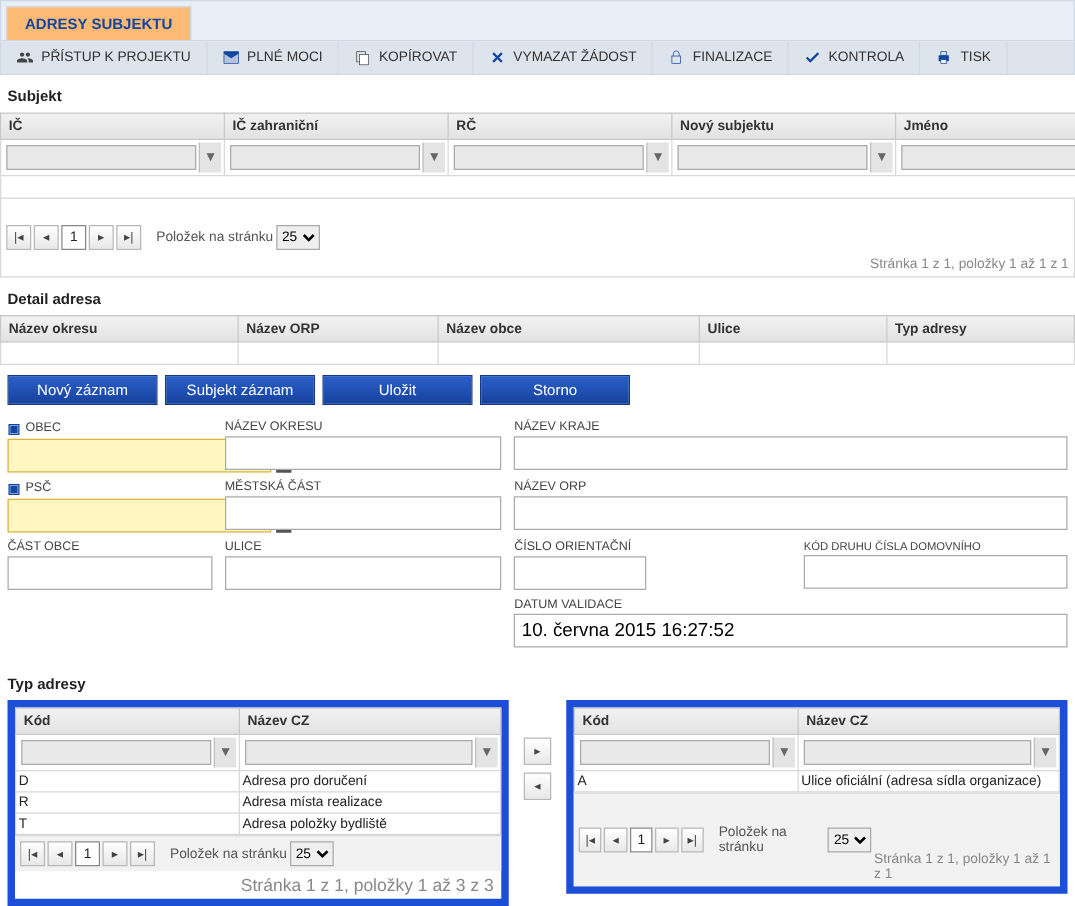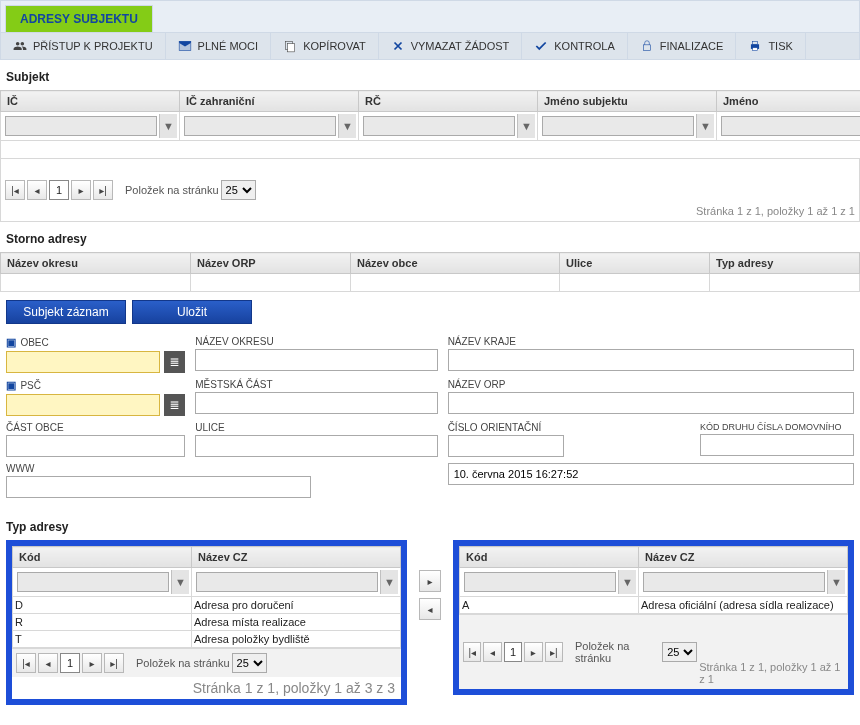--- a/index.html
+++ b/index.html
@@ -1,18 +1,18 @@
 <!DOCTYPE html>
 <html><head>
 <meta charset="utf-8">
 <style>
   *{box-sizing:border-box;}
   body{margin:0;font-family:Arial,Helvetica,sans-serif;font-size:11px;color:#222;background:#fff;width:860px;}
   .tabbar{background:#e8eef5;border:1px solid #cfd9e6;padding:4px 4px 0 4px;}
-  .tab{display:inline-block;background:#84cc16;border:1px solid #cfd9e6;border-bottom:none;padding:6px 14px;color:#1246a0;font-weight:bold;font-size:12px;}
+  .tab{display:inline-block;background:#fdba74;border:1px solid #cfd9e6;border-bottom:none;padding:6px 14px;color:#1246a0;font-weight:bold;font-size:12px;}
   .toolbar{background:#dde4ec;border:1px solid #cfd9e6;border-top:none;display:flex;}
   .tbtn{display:flex;align-items:center;gap:6px;padding:6px 12px;border-right:1px solid #cfd9e6;color:#333;text-transform:uppercase;font-size:11px;cursor:pointer;}
   .tbtn svg{width:14px;height:14px;}
   .section-title{font-weight:bold;padding:10px 2px 6px 6px;font-size:12px;}
   table.grid{width:100%;border-collapse:collapse;}
   table.grid th{background:linear-gradient(#f2f2f2,#e2e2e2);border:1px solid #c8c8c8;text-align:left;padding:4px 6px;font-weight:bold;color:#333;font-size:11px;}
   table.grid td{border:1px solid #d8d8d8;padding:2px;}
   .filterrow td{padding:0;border:1px solid #d8d8d8;}
   .filterwrap{display:flex;align-items:stretch;}
   .filterwrap input{flex:1;border:1px solid #aaa;margin:2px;background:#e9e9e9;padding:3px 4px;font-size:11px;}
@@ -23,21 +23,21 @@
   .pager .lbl{margin-left:10px;color:#555;}
   .pager select{border:1px solid #aaa;font-size:11px;height:20px;}
   .pager .info{margin-left:auto;color:#888;margin-top:42px;}
   .formbtns{display:flex;gap:6px;padding:8px 6px;}
   .formbtns button{flex:0 0 120px;background:linear-gradient(#2a5fc9,#17429f);color:#fff;border:1px solid #12378a;padding:4px 0;font-size:12px;cursor:pointer;}
   .formgrid{display:grid;grid-template-columns:repeat(12,1fr);gap:6px 10px;padding:4px 6px 12px 6px;}
   .field{display:flex;flex-direction:column;gap:2px;}
   .field label{font-size:10px;color:#444;text-transform:uppercase;}
   .field .lblrow{display:flex;align-items:center;gap:4px;}
   .req{color:#1246a0;font-weight:bold;}
-  .field input{border:1px solid #aaa;padding:4px 5px;font-size:11px;}
+  .field input{border:1px solid #aaa;padding:4px 5px;font-size:15px;}
   .hi input{background:#fff6c2;border:1px solid #d8b640;}
   .pickbtn{width:22px;height:22px;border:1px solid #555;background:#555;color:#fff;display:flex;align-items:center;justify-content:center;font-size:12px;cursor:pointer;}
   .inlinefield{display:flex;align-items:flex-end;gap:4px;}
   .inlinefield .field{flex:1;}
   .twocol{display:flex;gap:12px;padding:0 6px;align-items:flex-start;}
   .listbox{border:6px solid #1d4ed8;flex:1;}
   .movebtns{display:flex;flex-direction:column;gap:6px;padding-top:30px;}
   .movebtns .pgbtn{width:22px;height:22px;}
   .listbox .pager{border:none;border-top:1px solid #d8d8d8;background:#f2f2f2;}
   .listbox .info2{padding:3px 6px;text-align:right;color:#888;font-size:14px;}
@@ -73,49 +73,49 @@
     <span>KOPÍROVAT</span>
   </div>
   <div class="tbtn">
     <svg viewBox="0 0 24 24">
         <path fill="#1246a0" d="M6 6l12 12M18 6L6 18" stroke="#1246a0" stroke-width="3"></path>
       </svg>
     <span>VYMAZAT ŽÁDOST</span>
   </div>
   <div class="tbtn">
     <svg viewBox="0 0 24 24">
-        <path fill="none" stroke="#1246a0" stroke-width="3" d="M4 12l5 5L20 6"></path>
-      </svg>
-    <span>KONTROLA</span>
-  </div>
-  <div class="tbtn">
-    <svg viewBox="0 0 24 24">
         <rect x="6" y="10" width="12" height="10" fill="none" stroke="#1246a0"></rect>
         <path fill="none" stroke="#1246a0" d="M8 10V7a4 4 0 018 0v3"></path>
       </svg>
     <span>FINALIZACE</span>
+  </div>
+  <div class="tbtn">
+    <svg viewBox="0 0 24 24">
+        <path fill="none" stroke="#1246a0" stroke-width="3" d="M4 12l5 5L20 6"></path>
+      </svg>
+    <span>KONTROLA</span>
   </div>
   <div class="tbtn">
     <svg viewBox="0 0 24 24">
         <rect x="5" y="9" width="14" height="8" fill="#1246a0"></rect>
         <rect x="8" y="4" width="8" height="5" fill="none" stroke="#1246a0"></rect>
         <rect x="8" y="15" width="8" height="5" fill="#fff" stroke="#1246a0"></rect>
       </svg>
     <span>TISK</span>
   </div>
 </div>
 
 <div class="section-title">Subjekt</div>
 <table class="grid">
   <tbody>
       <tr>
     <th style="width:85px">IČ</th>
     <th style="width:85px">IČ zahraniční</th>
     <th style="width:85px">RČ</th>
-    <th>Jméno subjektu</th>
+    <th>Nový subjektu</th>
     <th style="width:100px">Jméno</th>
 
   </tr>
   <tr class="filterrow">
     <td>
           <div class="filterwrap">
             <input style="">
             <div class="filterbtn">▼</div>
           </div>
         </td>
@@ -153,43 +153,45 @@
   <div class="pgbtn">|◂</div>
   <div class="pgbtn">◂</div>
   <div class="pgpage">1</div>
   <div class="pgbtn">▸</div>
   <div class="pgbtn">▸|</div>
   <span class="lbl">Položek na stránku</span>
   <select><option>25</option></select>
   <span class="info">Stránka 1 z 1, položky 1 až 1 z 1</span>
 </div>
 
-<div class="section-title">Storno adresy</div>
+<div class="section-title">Detail adresa</div>
 <table class="grid">
   <tbody>
       <tr>
     <th style="width:190px">Název okresu</th>
     <th style="width:160px">Název ORP</th>
     <th>Název obce</th>
     <th style="width:150px">Ulice</th>
     <th style="width:150px">Typ adresy</th>
   </tr>
   <tr class="datarow">
         <td style="height:18px"></td>
         <td></td>
         <td></td>
         <td></td>
         <td></td>
       </tr>
 </tbody>
   </table>
 
 <div class="formbtns">
+  <button>Nový záznam</button>
   <button>Subjekt záznam</button>
   <button>Uložit</button>
+  <button>Storno</button>
 </div>
 
 <div class="formgrid">
 
   <div class="inlinefield" style="grid-column:1/4">
     <div class="field hi">
       <div class="lblrow">
           <span class="req">▣</span>
           <label>OBEC</label>
         </div>
@@ -235,25 +237,22 @@
   </div>
   <div class="field" style="grid-column:8/10">
     <label>ČÍSLO ORIENTAČNÍ</label>
     <input style="">
   </div>
   <div class="field" style="grid-column:12/13">
     <label style="font-size:9px">KÓD DRUHU ČÍSLA DOMOVNÍHO</label>
     <input style="">
   </div>
 
-  <div class="field" style="grid-column:1/6">
-    <label>WWW</label>
-    <input style="">
-  </div>
   <div class="field" style="grid-column:8/13">
+    <label>DATUM VALIDACE</label>
     <input readonly="" value="10. června 2015 16:27:52" style="">
   </div>
 </div>
 
 <div class="section-title">Typ adresy</div>
 <div class="twocol">
 
   <div class="listbox">
     <table class="grid">
       <tbody>
@@ -322,21 +321,21 @@
             </td>
         <td>
               <div class="filterwrap">
                 <input style="">
                 <div class="filterbtn">▼</div>
               </div>
             </td>
       </tr>
       <tr class="datarow">
             <td>A</td>
-            <td>Adresa oficiální (adresa sídla realizace)</td>
+            <td>Ulice oficiální (adresa sídla organizace)</td>
           </tr>
     </tbody>
       </table>
     <div class="pager">
       <div class="pgbtn">|◂</div>
       <div class="pgbtn">◂</div>
       <div class="pgpage">1</div>
       <div class="pgbtn">▸</div>
       <div class="pgbtn">▸|</div>
       <span class="lbl">Položek na stránku</span>

